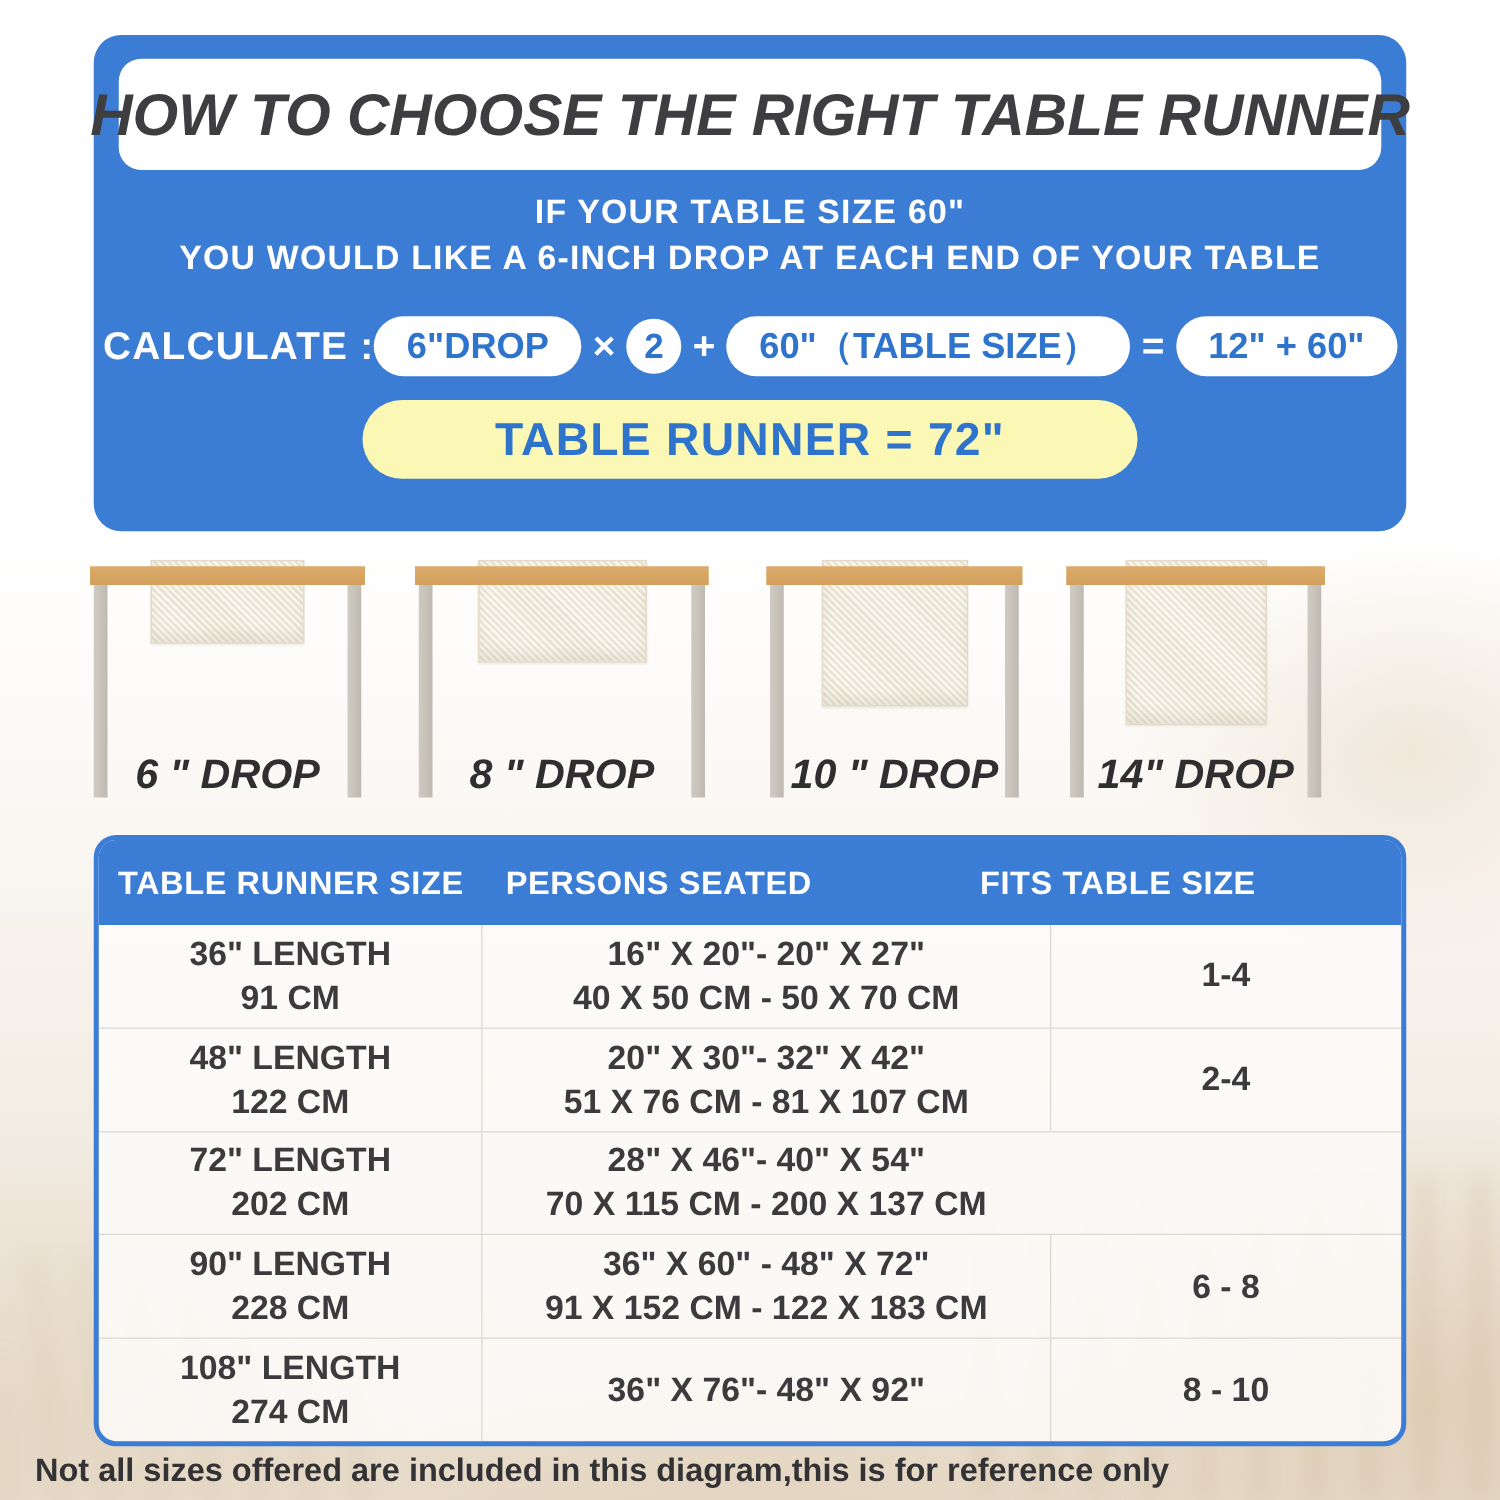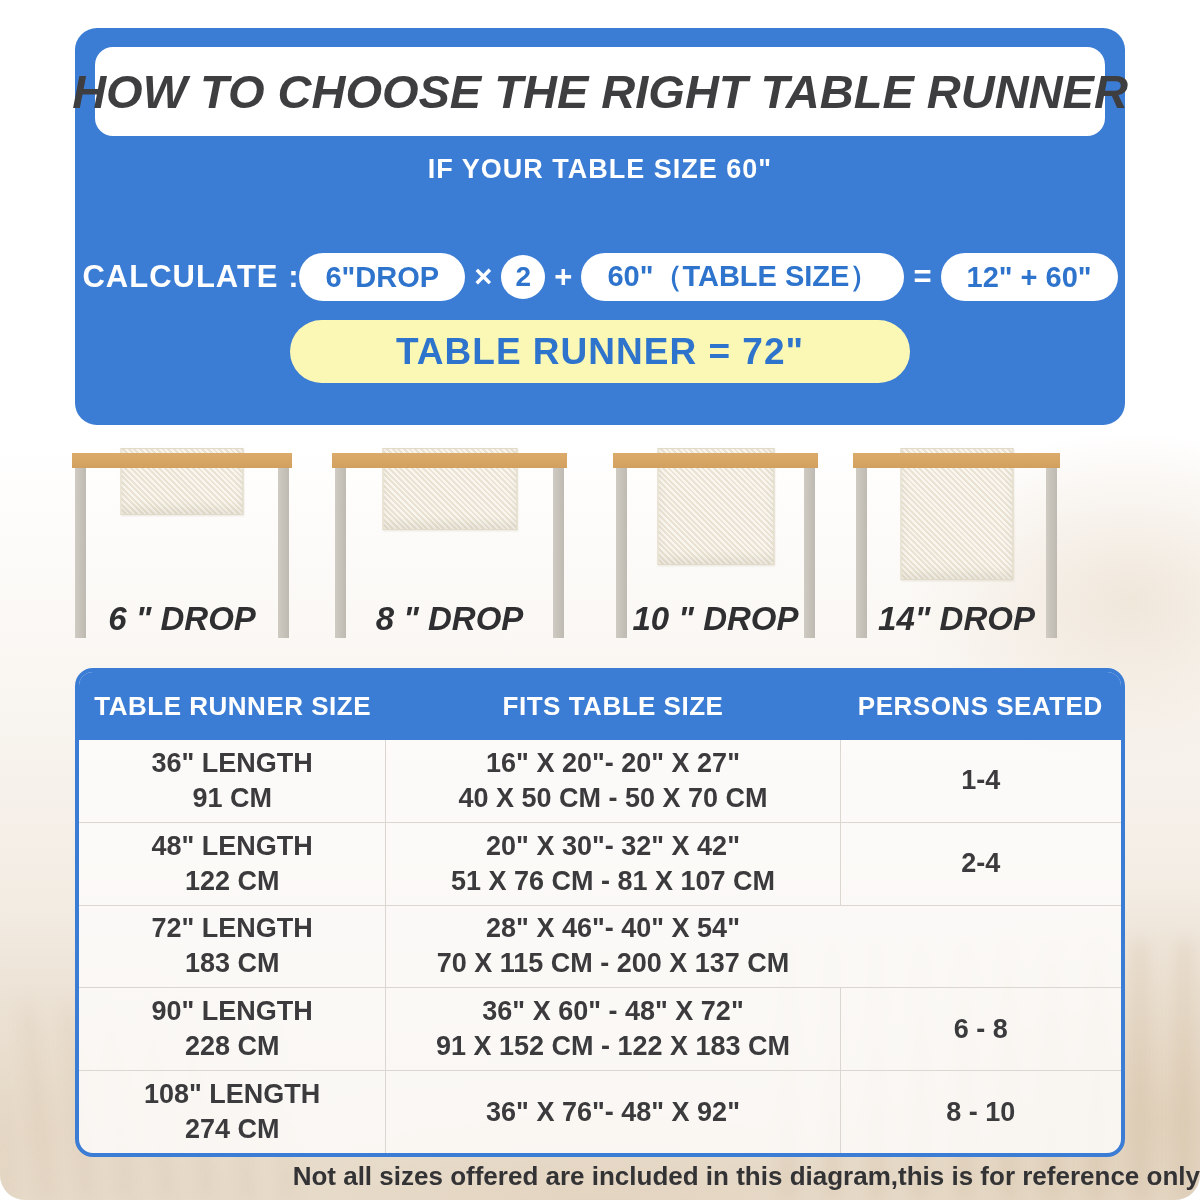--- a/index.html
+++ b/index.html
@@ -1,19 +1,19 @@
 <!DOCTYPE html>
 <html><head>
 <meta charset="utf-8">
 <style>
   * { margin:0; padding:0; box-sizing:border-box; }
   html,body { background:#fff; }
   .canvas {
     position:relative; width:1200px; height:1200px; overflow:hidden;
-    font-family:"Liberation Sans", sans-serif; color:#333;border-radius:25px;
+    font-family:"Liberation Sans", sans-serif; color:#333;
   }
 
   
   .bg {
     position:absolute; inset:0;
     background:
       radial-gradient(ellipse 320px 240px at 1130px 600px, rgba(226,209,185,0.45), transparent 70%),
       radial-gradient(ellipse 480px 320px at 1160px 1120px, rgba(219,199,172,0.65), transparent 72%),
       radial-gradient(ellipse 420px 300px at 40px 1130px, rgba(226,210,188,0.6), transparent 72%),
       radial-gradient(ellipse 700px 260px at 600px 1210px, rgba(222,203,178,0.55), transparent 75%),
@@ -120,37 +120,38 @@
     text-align:center; height:100%; }
   .st-c1 { width:29.5%; } .st-c2 { width:43.5%; } .st-c3 { width:27%; }
   .st-body { flex:1; display:flex; flex-direction:column; }
   .st-row { flex:1; display:flex; }
   .st-row + .st-row { border-top:1px solid #dbd7d0; }
   .st-row .st-c1 { border-right:1px solid #dbd7d0; }
   .st-row .st-c3 { border-left:1px solid #dbd7d0; }
   .st-row .st-c { color:#3b3b3d; font-weight:bold; font-size:27px; line-height:1.3; }
 
   .footer-note {
-    position:absolute; left:0; top:1161px; width:100%; text-align:right;
-    font-size:26px; font-weight:bold; color:#333336;
+    position:absolute; left:0; top:1161px; width:100%; text-align:left;
+    font-size:26px; font-weight:bold; color:#333336;padding-left:28px;
   }
 </style>
 </head>
 <body>
 
 <div class="canvas">
   <div class="bg"></div>
   <div class="bg-slats"></div>
   <div class="bg-slats-left"></div>
 
   <div class="hero">
     <div class="hero-title-box">
       <div class="hero-title">HOW TO CHOOSE THE RIGHT TABLE RUNNER</div>
     </div>
     <div class="hero-line hero-line1">IF YOUR TABLE SIZE 60"</div>
+    <div class="hero-line hero-line2">YOU WOULD LIKE A 6-INCH DROP AT EACH END OF YOUR TABLE</div>
 
     <div class="calc-row">
       <span class="calc-label">CALCULATE :</span>
       <span class="pill">6"DROP</span>
       <span class="calc-op">×</span>
       <span class="calc-circle">2</span>
       <span class="calc-op">+</span>
       <span class="pill">60"（TABLE SIZE）</span>
       <span class="calc-op">=</span>
       <span class="pill">12" + 60"</span>
@@ -184,22 +185,22 @@
     <div class="drunner dr-4"></div>
     <div class="dtop"></div>
     <div class="dleg dleg-l"></div>
     <div class="dleg dleg-r"></div>
     <div class="dlabel">14" DROP</div>
   </div>
 
   <div class="size-table">
     <div class="st-header">
       <div class="st-c st-c1">TABLE RUNNER SIZE</div>
+      <div class="st-c st-c3">PERSONS SEATED</div>
       <div class="st-c st-c2">FITS TABLE SIZE</div>
-      <div class="st-c st-c3">PERSONS SEATED</div>
     </div>
     <div class="st-body">
 
       <div class="st-row">
         <div class="st-c st-c1">
           <span>36" LENGTH</span>
           <span>91 CM</span>
         </div>
         <div class="st-c st-c2">
           <span>16" X 20"- 20" X 27"</span>
@@ -216,21 +217,21 @@
         <div class="st-c st-c2">
           <span>20" X 30"- 32" X 42"</span>
           <span>51 X 76 CM - 81 X 107 CM</span>
         </div>
         <div class="st-c st-c3">2-4</div>
       </div>
 
       <div class="st-row">
         <div class="st-c st-c1">
           <span>72" LENGTH</span>
-          <span>183 CM</span>
+          <span>202 CM</span>
         </div>
         <div class="st-c st-c2">
           <span>28" X 46"- 40" X 54"</span>
           <span>70 X 115 CM - 200 X 137 CM</span>
         </div>
       </div>
 
       <div class="st-row">
         <div class="st-c st-c1">
           <span>90" LENGTH</span>

